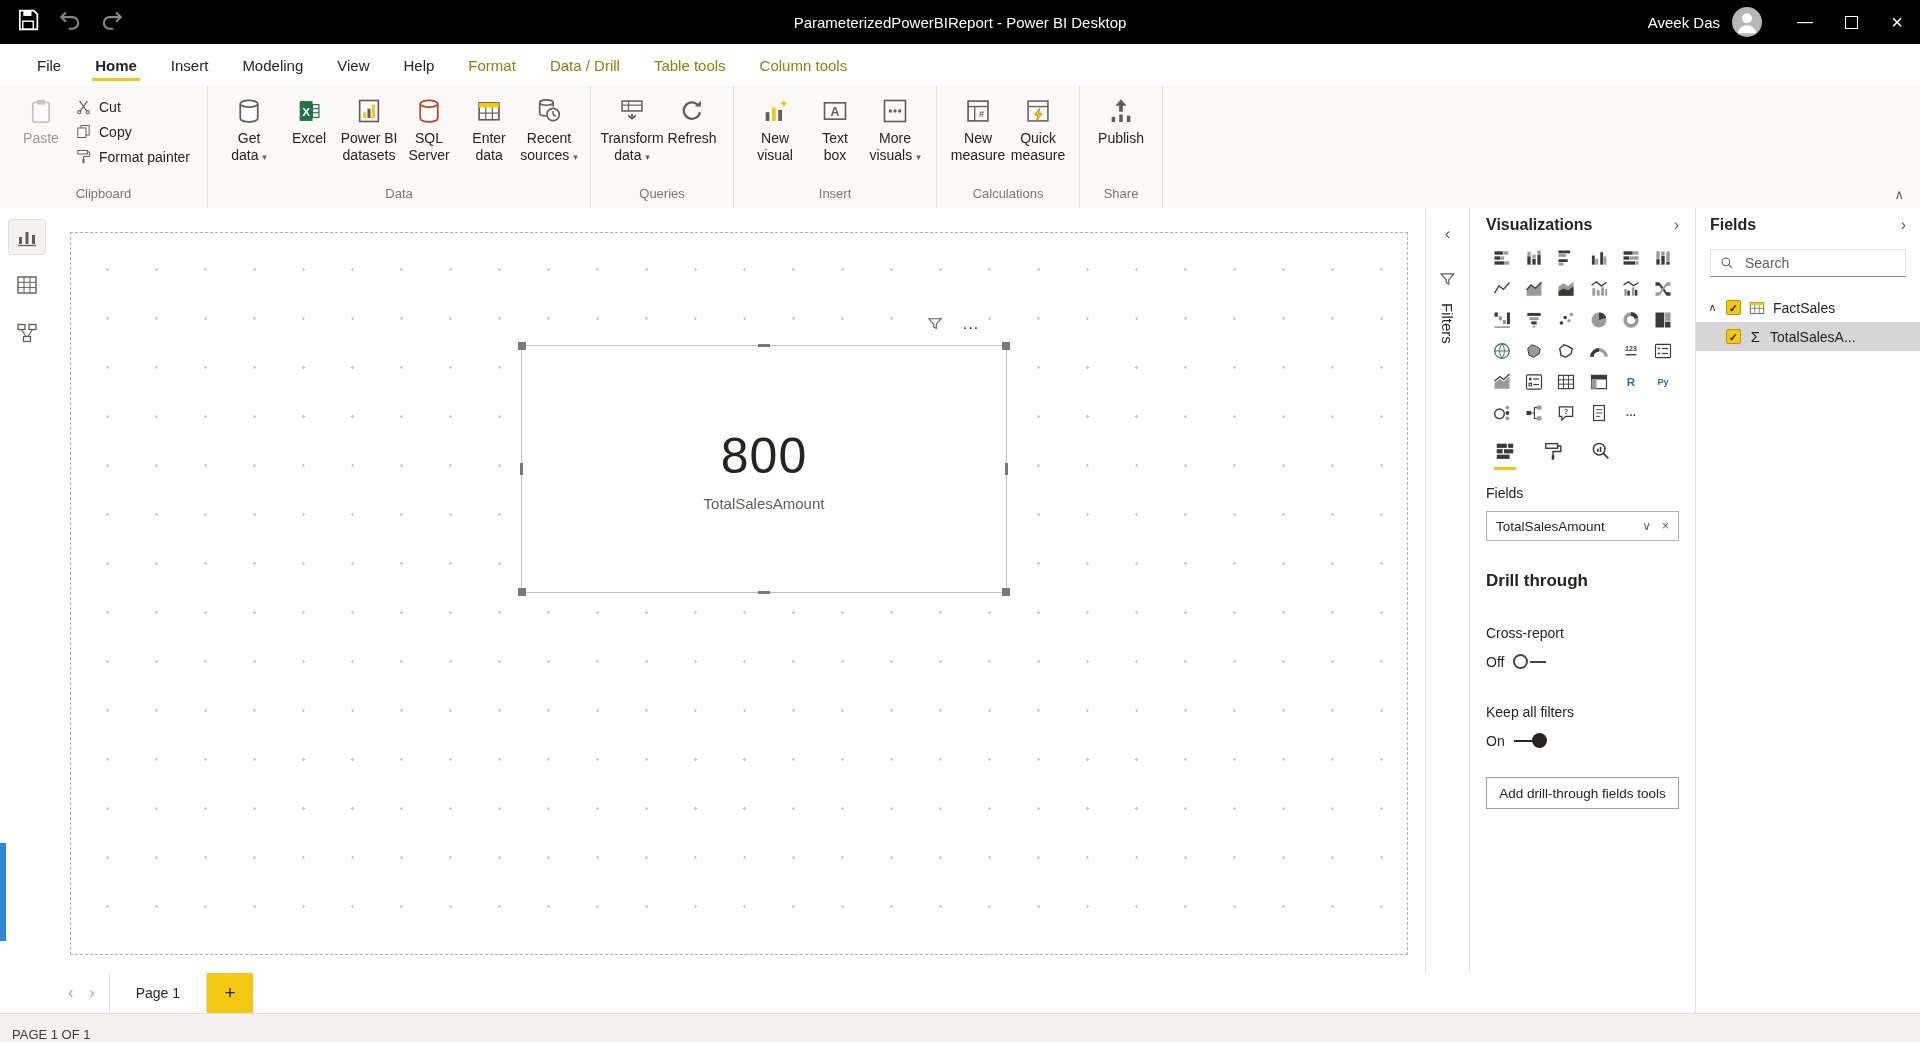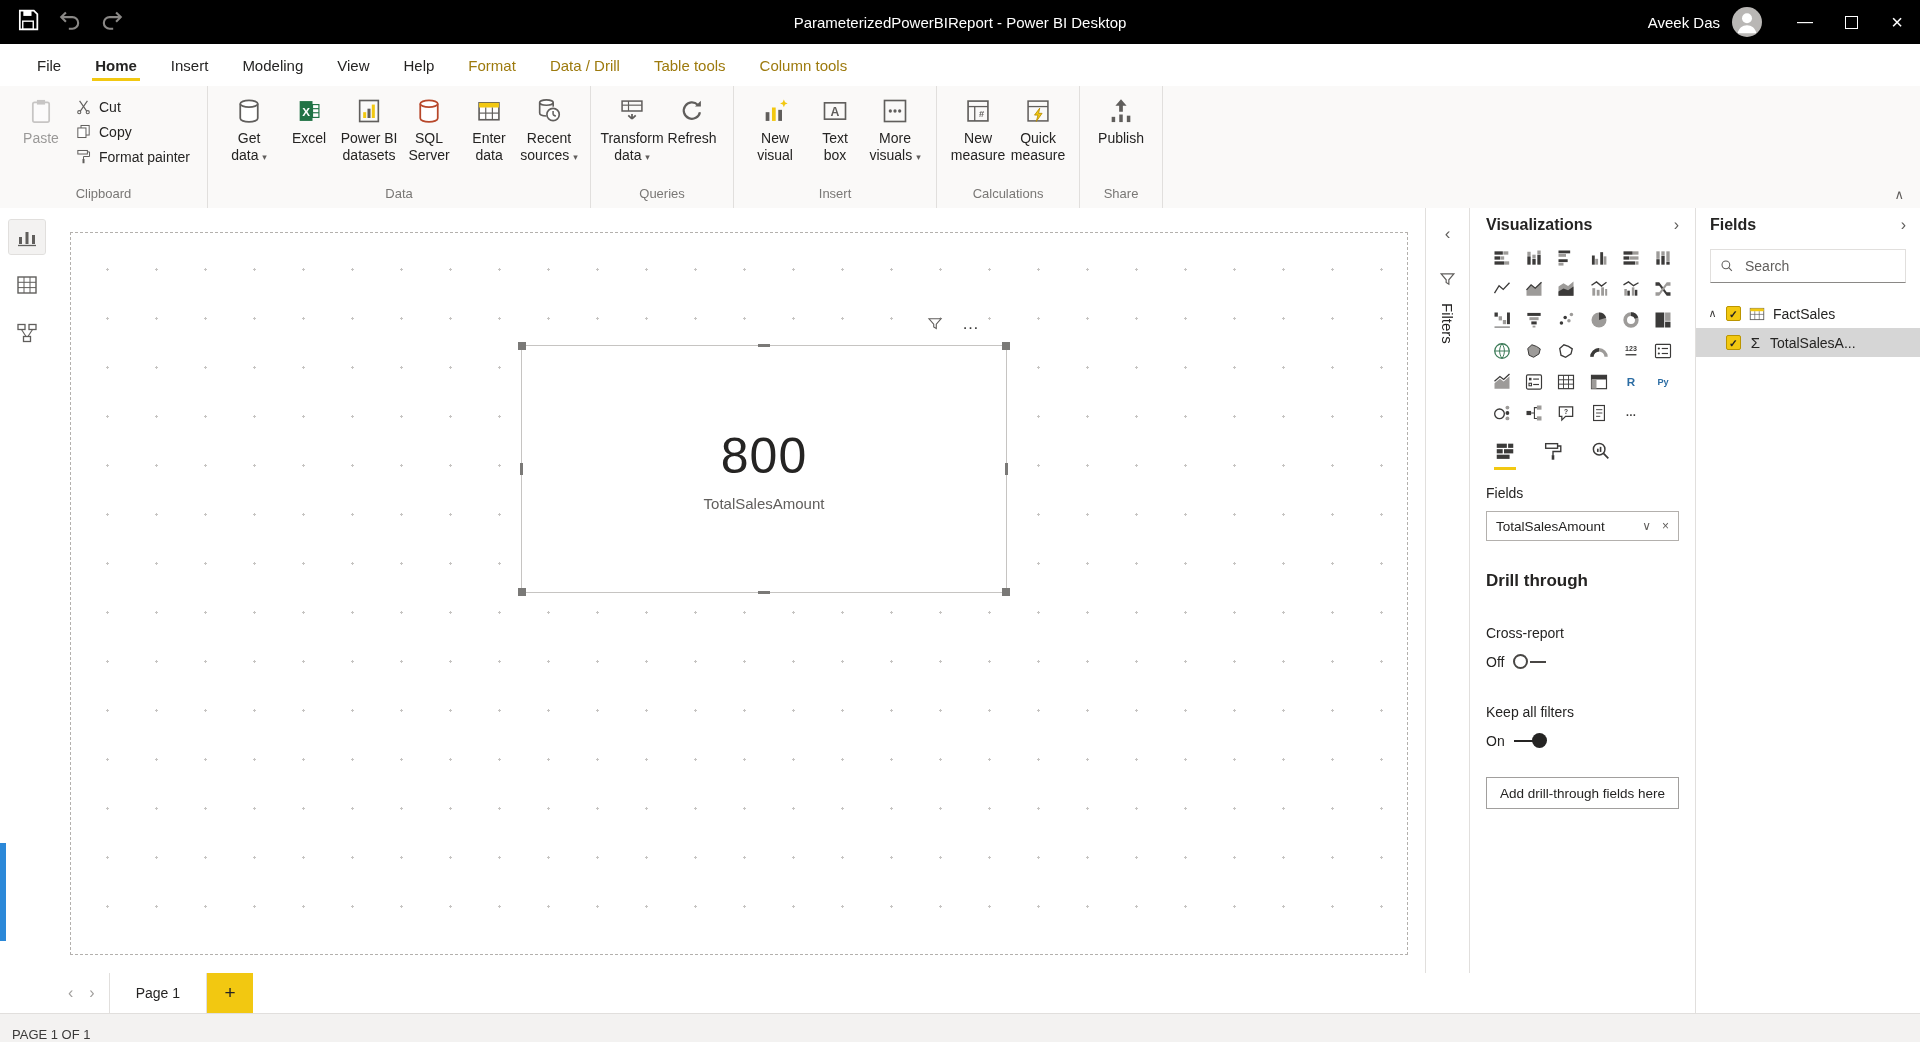--- a/index.html
+++ b/index.html
@@ -92,21 +92,21 @@
   .toggle{position:relative;width:36px;height:16px;}
   .toggle .knob{position:absolute;top:0;width:15px;height:15px;border-radius:50%;box-sizing:border-box;}
   .toggle.off .knob{left:0;border:2px solid #484644;background:#fff;}
   .toggle.off .track{position:absolute;right:3px;top:7px;width:16px;height:2px;background:#484644;}
   .toggle.on .knob{right:3px;background:#252423;}
   .toggle.on .track{position:absolute;left:0;top:7px;width:19px;height:2px;background:#252423;}
   #drill-placeholder{margin-top:28px;height:30px;border:1px solid #a19f9d;display:flex;align-items:center;justify-content:center;font-size:13.5px;background:#fff;}
 
   
   #fields-panel{position:absolute;left:1696px;top:208px;width:224px;height:805px;background:#fff;padding:0 14px;box-sizing:border-box;}
-  #search-box{margin-top:15px;height:34px;border:1px solid #e1dfdd;border-bottom:1px solid #8a8886;display:flex;align-items:center;gap:8px;padding:0 8px;box-sizing:border-box;}
+  #search-box{margin-top:15px;height:28px;border:1px solid #e1dfdd;border-bottom:1px solid #8a8886;display:flex;align-items:center;gap:8px;padding:0 8px;box-sizing:border-box;}
   #search-box svg{width:16px;height:16px;flex:none;}
   #search-input{border:none;outline:none;font-size:14px;flex:1;min-width:0;font-family:inherit;color:#252423;background:transparent;}
   #search-input::placeholder{color:#605e5c;opacity:1;}
   #fields-tree{margin:16px -14px 0;}
   .tree-row{height:29px;display:flex;align-items:center;gap:7px;padding:0 10px;font-size:14px;}
   .tree-row.selected{background:#d6d6d6;}
   .tree-chevron{font-size:11px;color:#3b3a39;width:13px;text-align:center;}
   .indent{width:13px;flex:none;}
   .cb{width:15px;height:15px;flex:none;background:#f2c811;border:1px solid #bb9500;border-radius:2px;display:flex;align-items:center;justify-content:center;font-size:10.5px;font-weight:700;color:#252423;box-sizing:border-box;}
   .tbl-ic{width:18px;height:18px;flex:none;display:flex;}
@@ -784,21 +784,21 @@
         </span>
     </div>
     <div class="drill-label">Keep all filters</div>
     <div class="toggle-row">
       <span>On</span>
       <span class="toggle on">
           <span class="track"></span>
           <span class="knob"></span>
         </span>
     </div>
-    <div id="drill-placeholder">Add drill-through fields here</div>
+    <div id="drill-placeholder">Add drill-through fields tools</div>
   </div>
 
   <div id="fields-panel">
     <div class="panel-head">
       <span class="panel-title">Fields</span>
       <span class="panel-chevron">›</span>
     </div>
     <div id="search-box">
       <span class="ric" id="search-ic" style="width:16px;height:16px;display:flex;">
           <svg viewBox="0 0 24 24" width="100%" height="100%">

